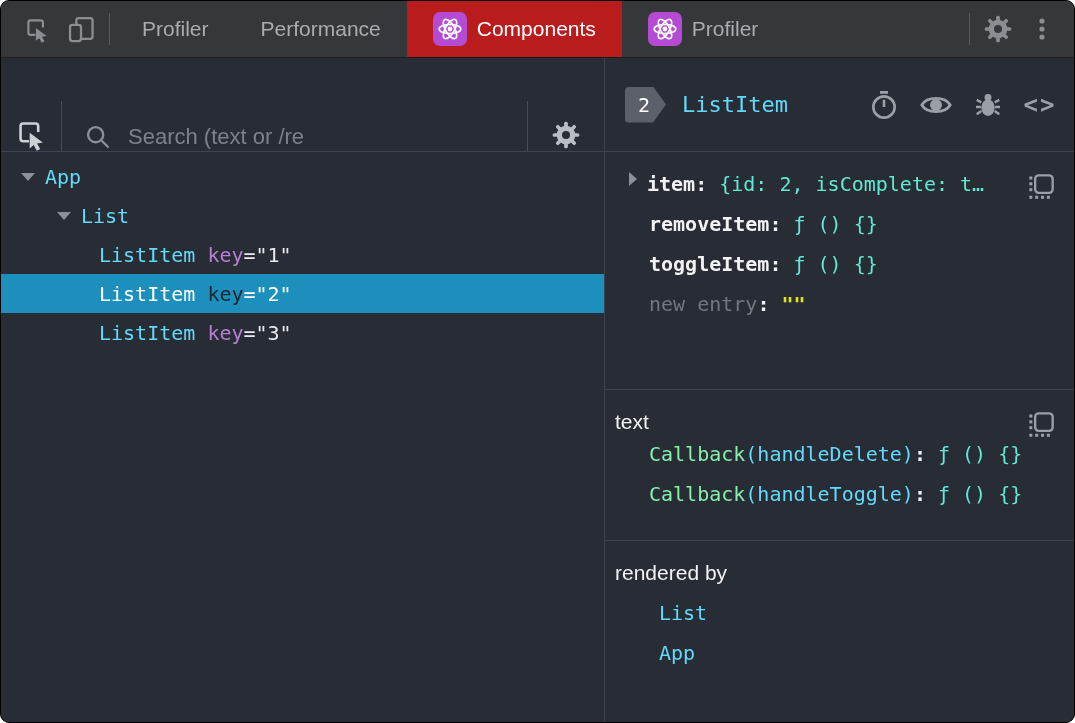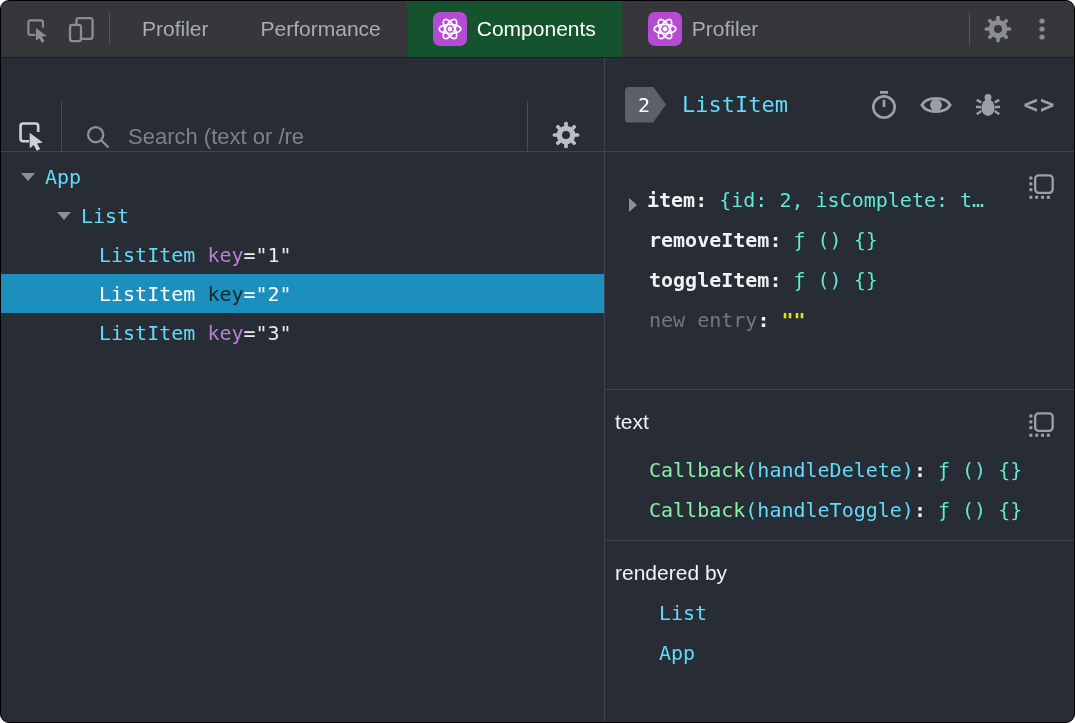--- a/index.html
+++ b/index.html
@@ -28,21 +28,21 @@
     width:44px; display:flex; align-items:center; justify-content:center;
     color:#8a8d91; cursor:pointer;
   }
   .topbar .lead { margin-left:14px; }
   .vdiv { width:1px; background:#55585c; margin:12px 6px; }
   .tab {
     display:flex; align-items:center; gap:10px;
     padding:0 26px; font-size:21px; color:#a9adb2; cursor:pointer;
     white-space:nowrap;
   }
-  .tab.active { background:#14532d; color:#ffffff;justify-content:center; }
+  .tab.active { background:#b91c1c; color:#ffffff;justify-content:center; }
   .react-badge {
     width:34px; height:34px; border-radius:7px;
     background:#b44bd2;
     display:flex; align-items:center; justify-content:center;
   }
   .topbar .spacer { flex:1; }
   .kebab { margin-right:10px; }
 
   
   .main { flex:1; display:flex; min-height:0; }
@@ -123,21 +123,21 @@
   
   .section { position:relative; padding:20px 16px 18px 10px; border-bottom:1px solid #3e4450; }
   .section:last-child { border-bottom:none; flex:1; }
   .section-title { font-size:21px; color:#f2f3f5; margin-bottom:8px; }
   .copy-btn {
     position:absolute; top:20px; right:18px;
     width:30px; height:30px; color:#9aa0a6; cursor:pointer;
     display:flex; align-items:center; justify-content:center;
   }
   .kv-row {
-    display:flex; align-items:flex-end;
+    display:flex; align-items:flex-start;
     font-family:"DejaVu Sans Mono", monospace; font-size:20px;
     height:40px; padding-left:34px; white-space:pre; overflow:hidden;
   }
   .kv-row .row-tri {
     width:0; height:0; margin-left:-20px; margin-right:10px;
     border-top:7px solid transparent; border-bottom:7px solid transparent;
     border-left:8px solid #8a9199; cursor:pointer;
   }
   .kv-name { color:#f0f2f4; font-weight:bold; }
   .kv-name.muted { color:#71787f; font-weight:normal; }

